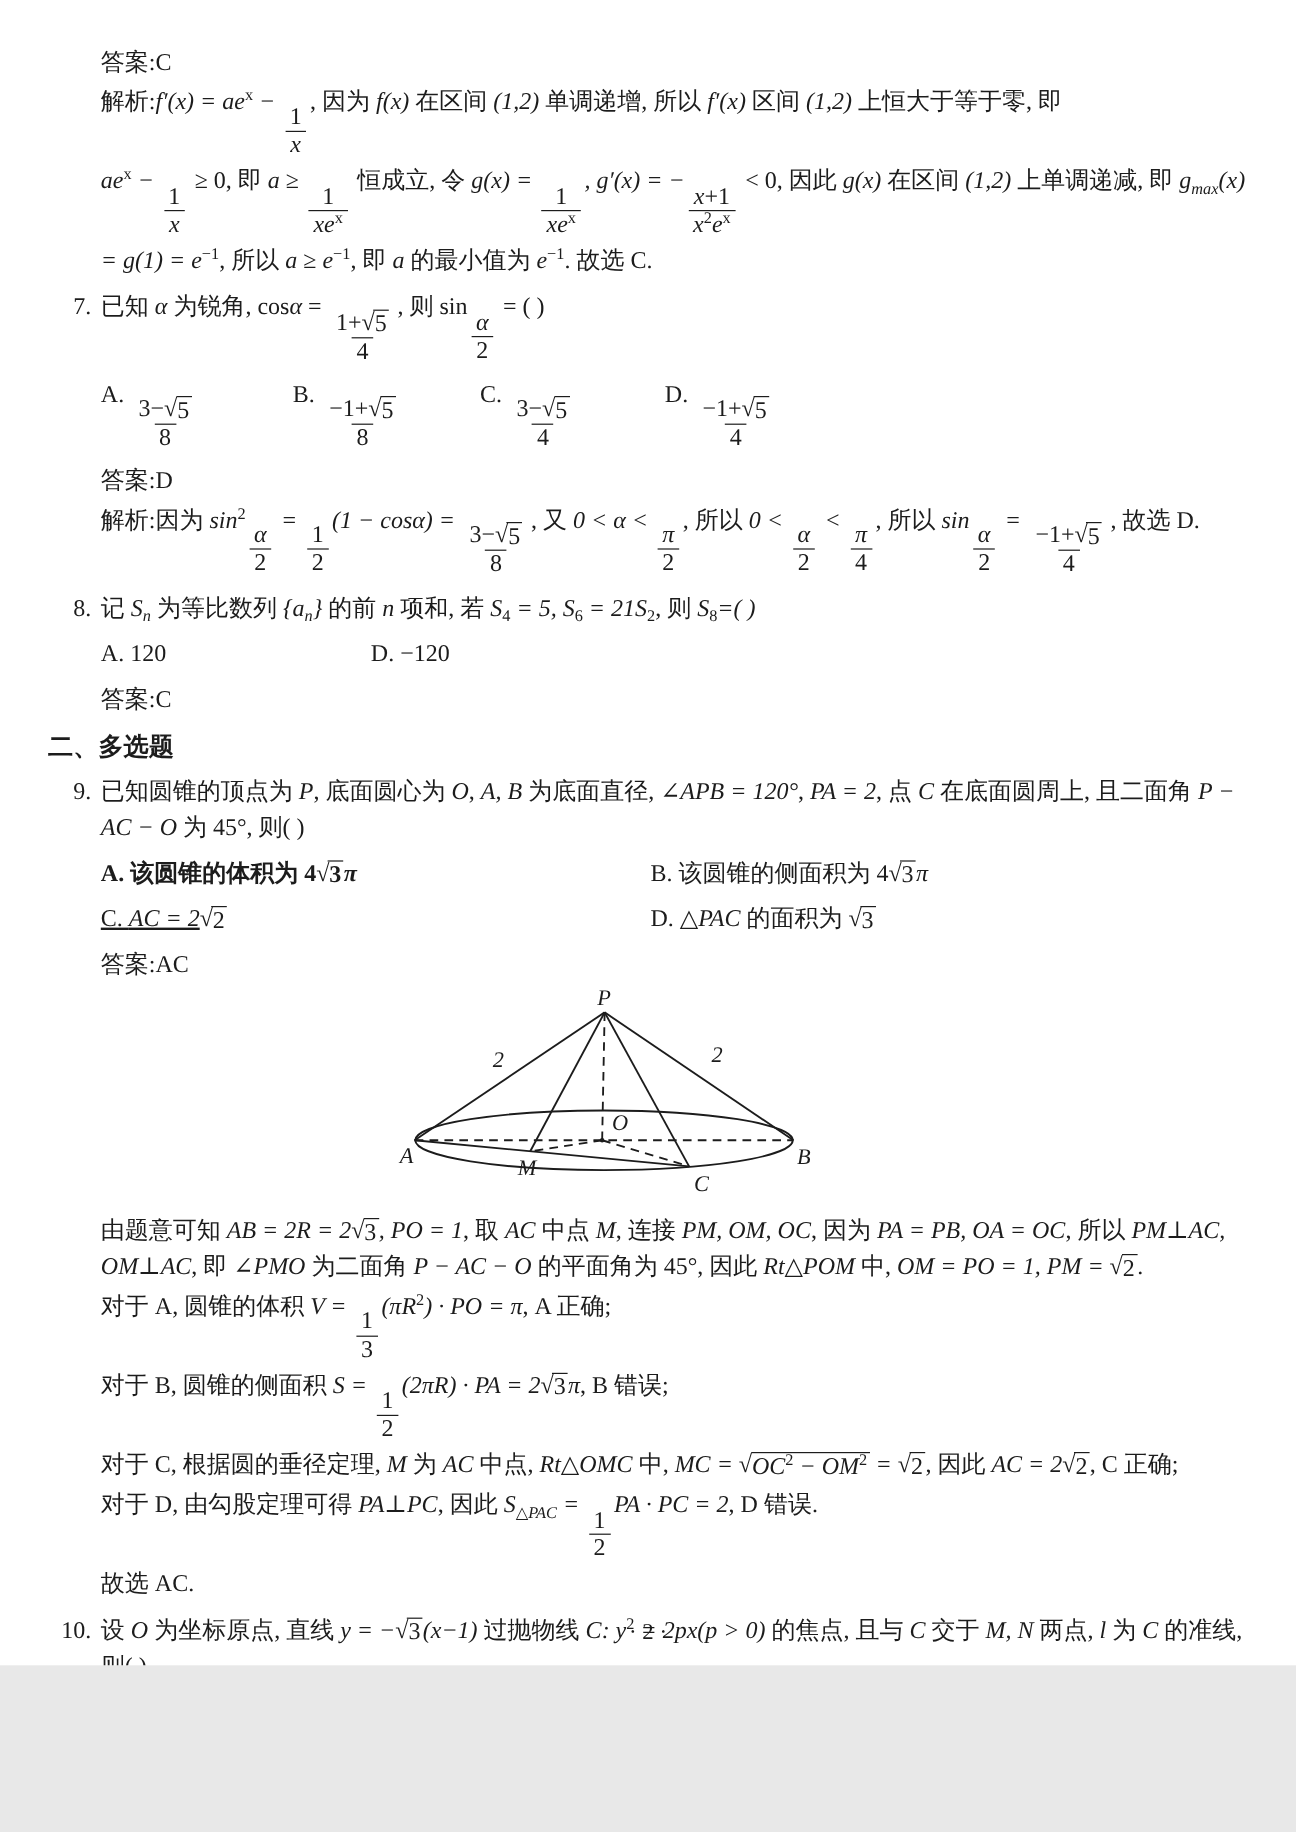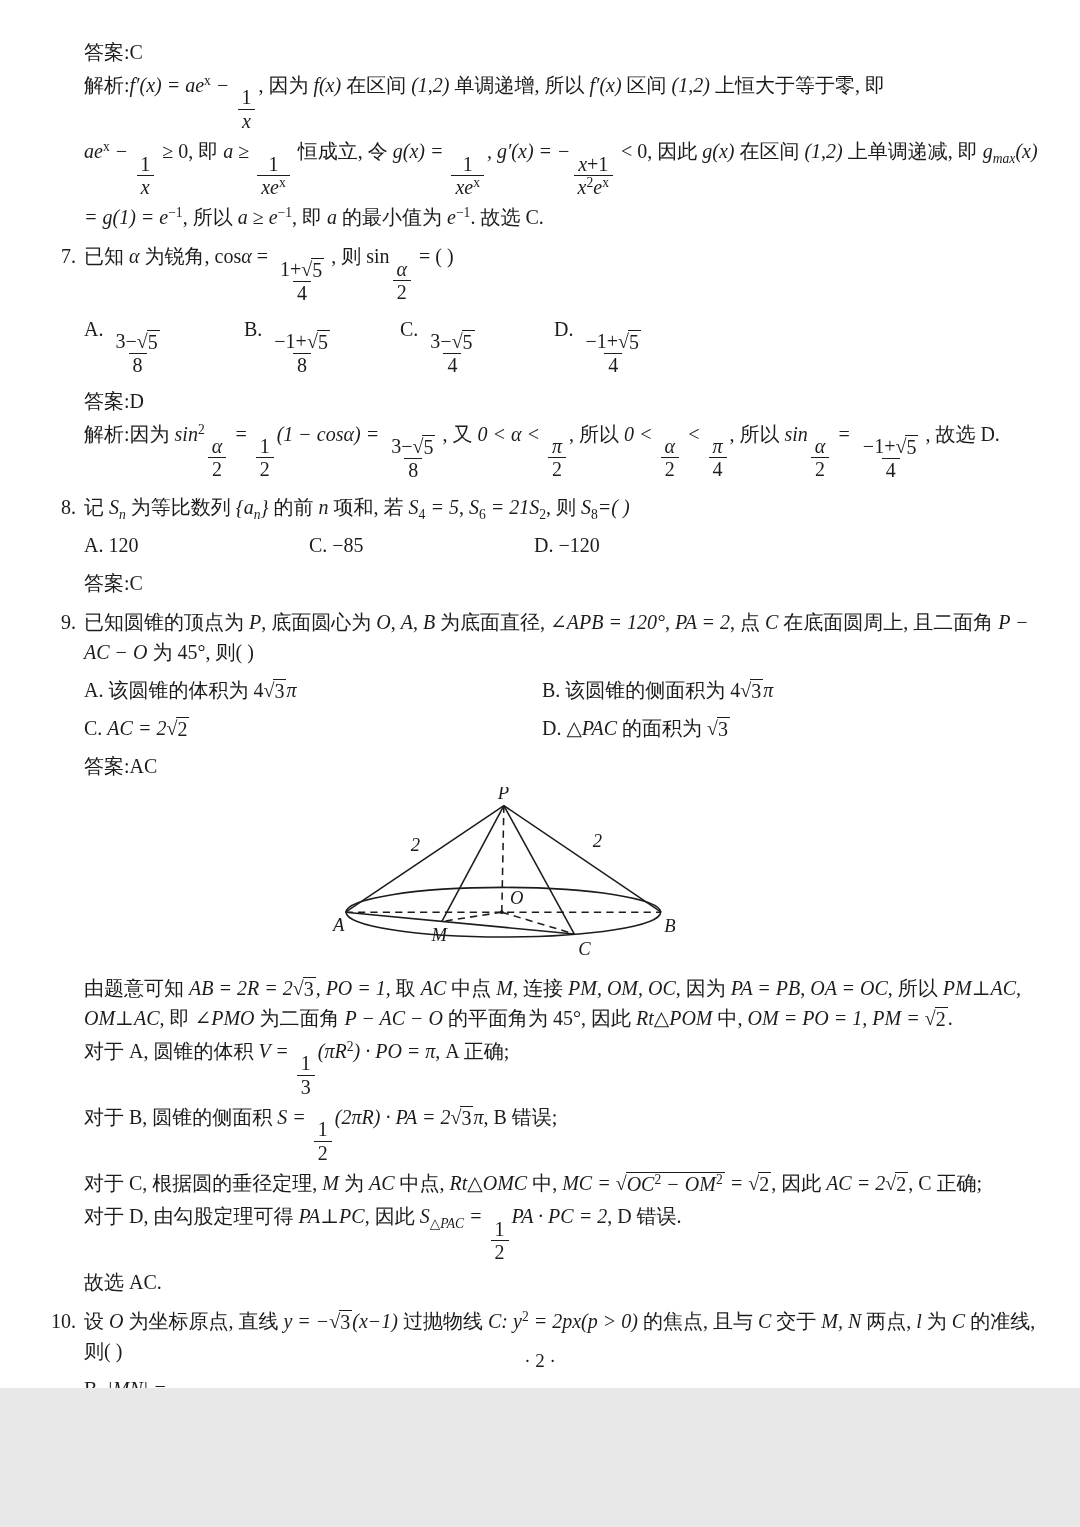--- a/index.html
+++ b/index.html
@@ -127,37 +127,37 @@
         </span><span class="mi"> = </span><span class="frac">
           <span class="num"><span class="mt">−1+</span><span class="sqrt">
               <span class="rsign">√</span>
               <span class="rad"><span class="mt">5</span></span>
             </span></span>
           <span class="den"><span class="mt">4</span></span>
         </span><span class="mt">, 故选 D.</span></div>
       <div class="para qblock"><span class="qnum">8.</span><span class="mt">记 </span><span class="mi">S</span><sub><span class="mi">n</span></sub><span class="mt"> 为等比数列 </span><span class="mi">{a</span><sub><span class="mi">n</span></sub><span class="mi">}</span><span class="mt"> 的前 </span><span class="mi">n</span><span class="mt"> 项和, 若 </span><span class="mi">S</span><sub><span class="mt">4</span></sub><span class="mi"> = 5, S</span><sub><span class="mt">6</span></sub><span class="mi"> = 21S</span><sub><span class="mt">2</span></sub><span class="mt">, 则 </span><span class="mi">S</span><sub><span class="mt">8</span></sub><span class="mi">=(</span><span class="mt">      </span><span class="mi">)</span></div>
       <div class="optrow">
         <span class="opt" style="width: 225px; font-family: Liberation Serif, serif;"><span class="mt">A. 120</span></span>
-        <span class="opt" style="width: 225px;"><span class="mt">C. −85</span></span>
         <span class="opt"><span class="mt">D. −120</span></span>
       </div>
       <div class="para"><span class="mt">答案:C</span></div>
+      <div class="section"><span class="mt">二、多选题</span></div>
       <div class="para qblock"><span class="qnum">9.</span><span class="mt">已知圆锥的顶点为 </span><span class="mi">P</span><span class="mt">, 底面圆心为 </span><span class="mi">O</span><span class="mt">, </span><span class="mi">A, B</span><span class="mt"> 为底面直径, </span><span class="mi">∠APB = 120°</span><span class="mt">, </span><span class="mi">PA = 2</span><span class="mt">, 点 </span><span class="mi">C</span><span class="mt"> 在底面圆周上, 且二面角 </span><span class="mi">P − AC − O</span><span class="mt"> 为 45°, 则(  )</span></div>
       <div class="optrow">
-        <span class="opt" style="width: 458px;"><span class="mt">A. 该圆锥的体积为 4</span><span class="sqrt">
+        <span class="opt" style="width: 458px; font-weight: bold;"><span class="mt">A. 该圆锥的体积为 4</span><span class="sqrt">
             <span class="rsign">√</span>
             <span class="rad"><span class="mt">3</span></span>
           </span><span class="mi">π</span></span>
         <span class="opt"><span class="mt">B. 该圆锥的侧面积为 4</span><span class="sqrt">
             <span class="rsign">√</span>
             <span class="rad"><span class="mt">3</span></span>
           </span><span class="mi">π</span></span>
       </div>
       <div class="optrow">
-        <span class="opt" style="width: 458px;"><span class="mt">C. </span><span class="mi">AC = 2</span><span class="sqrt">
+        <span class="opt" style="width: 458px; text-decoration: underline;"><span class="mt">C. </span><span class="mi">AC = 2</span><span class="sqrt">
             <span class="rsign">√</span>
             <span class="rad"><span class="mt">2</span></span>
           </span></span>
         <span class="opt"><span class="mt">D. </span><span class="mi">△PAC</span><span class="mt"> 的面积为 </span><span class="sqrt">
             <span class="rsign">√</span>
             <span class="rad"><span class="mt">3</span></span>
           </span></span>
       </div>
       <div class="para"><span class="mt">答案:AC</span></div>
       <div class="fig" id="cone-figure" style="display: block;">

